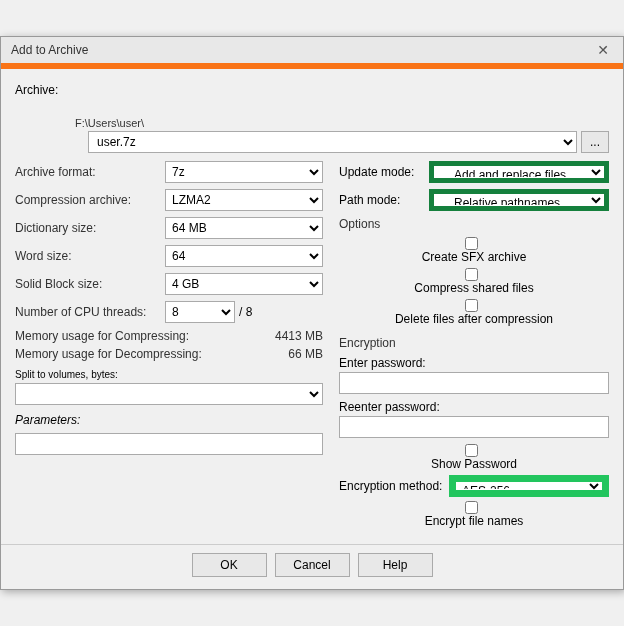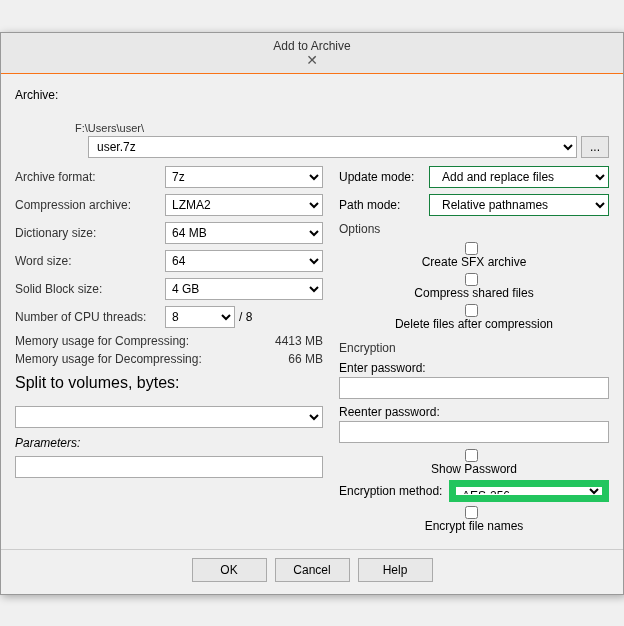--- a/index.html
+++ b/index.html
@@ -13,26 +13,25 @@
       min-height: 100vh;
     }
     .window {
       width: 624px;
       background: #f0f0f0;
       border: 1px solid #999;
       box-shadow: 2px 2px 8px rgba(0,0,0,0.3);
     }
     .title-bar {
       background: #e8e8e8;
-      border-bottom: 1px solid #f97316;
+      border-bottom: 6px solid #f97316;
       padding: 6px 10px;
       display: flex;
       align-items: center;
       justify-content: space-between;
-      flex-direction: column;
     }
     .title-bar-title {
       font-size: 12px;
       color: #333;
     }
     .close-btn {
       background: none;
       border: none;
       cursor: pointer;
       font-size: 14px;
@@ -148,22 +147,22 @@
     .memory-label {
       font-size: 12px;
       color: #333;
     }
     .memory-value {
       font-size: 12px;
       color: #333;
     }
 
     .split-label {
-      font-size: 16px;
-      margin-bottom: 14px;
+      font-size: 10px;
+      margin-bottom: 3px;
     }
     .split-select {
       width: 100%;
       height: 22px;
       font-size: 12px;
       border: 1px solid #aaa;
       background: white;
       padding: 1px 4px;
       margin-bottom: 8px;
     }
@@ -188,23 +187,23 @@
       margin-bottom: 6px;
     }
     .right-form-label {
       width: 90px;
       font-size: 12px;
     }
     .right-form-select {
       flex: 1;
       height: 22px;
       font-size: 12px;
-      border: 1px solid #15803d;
-      background: white;
-      padding: 1px 8px;
+      border: 5px solid #15803d;
+      background: white;
+      padding: 1px 16px;
     }
 
     .section-title {
       font-size: 12px;
       font-weight: normal;
       margin-bottom: 6px;
       color: #333;
     }
 
     .options-section {

